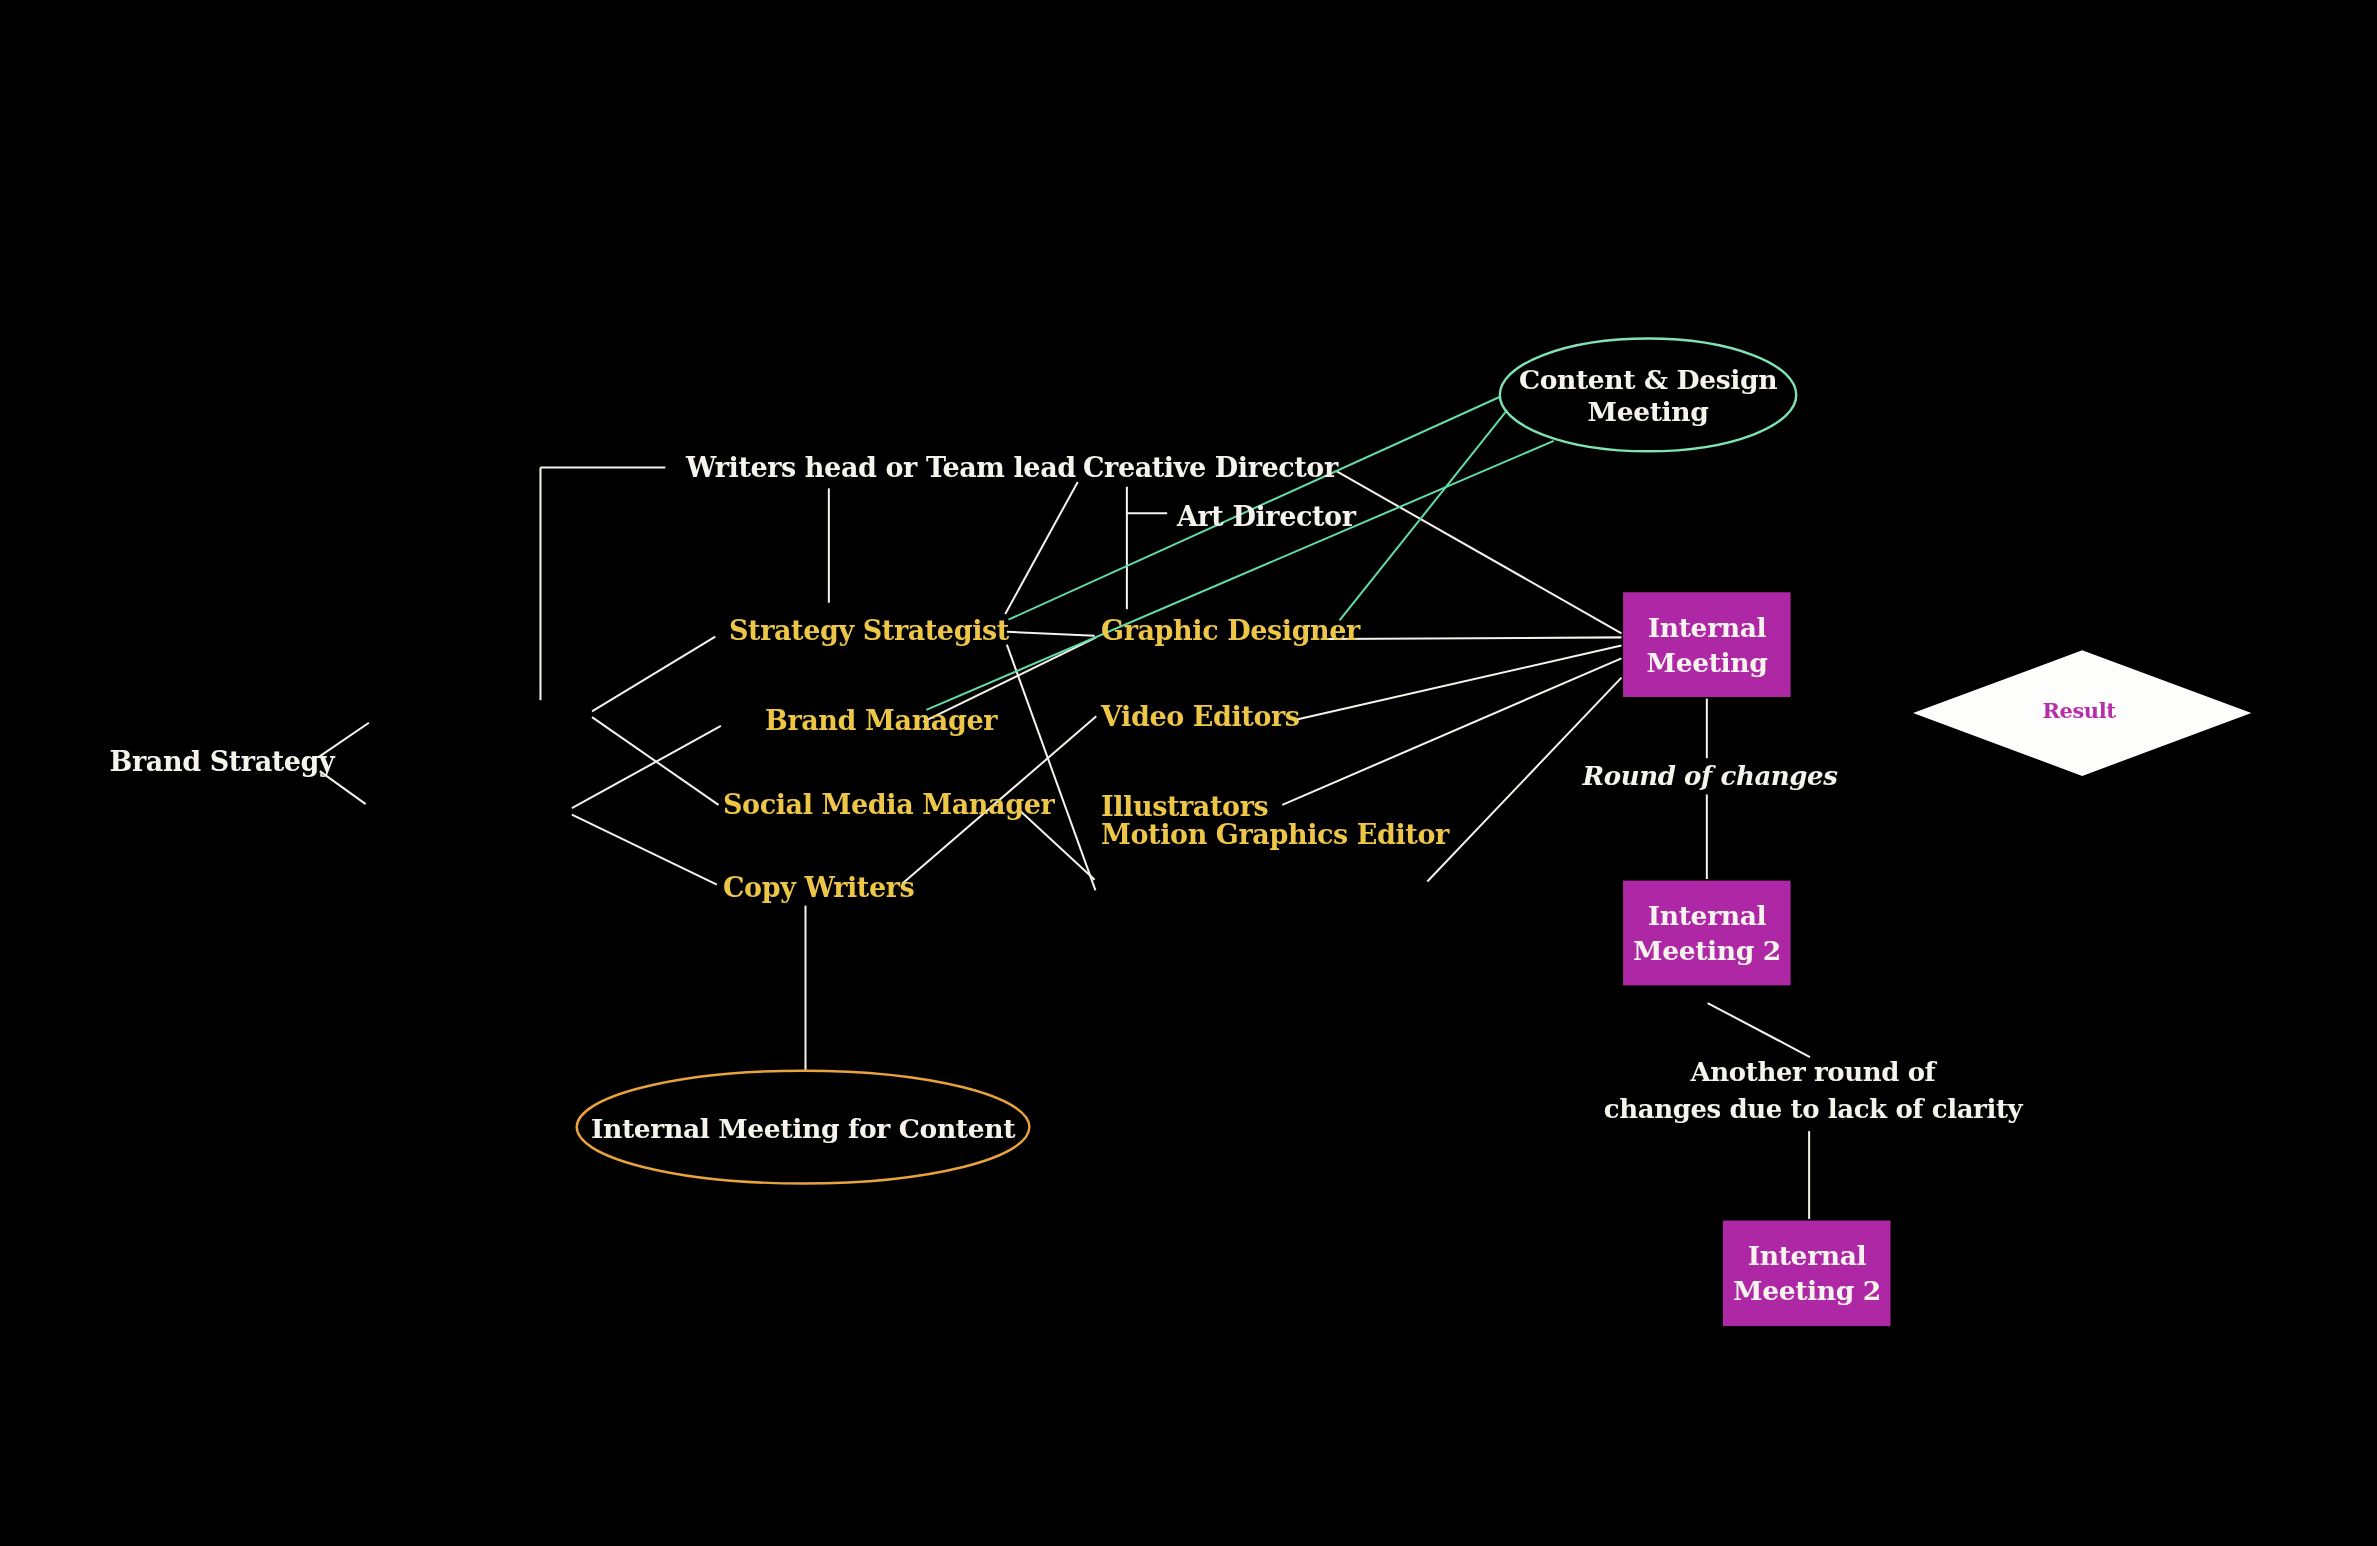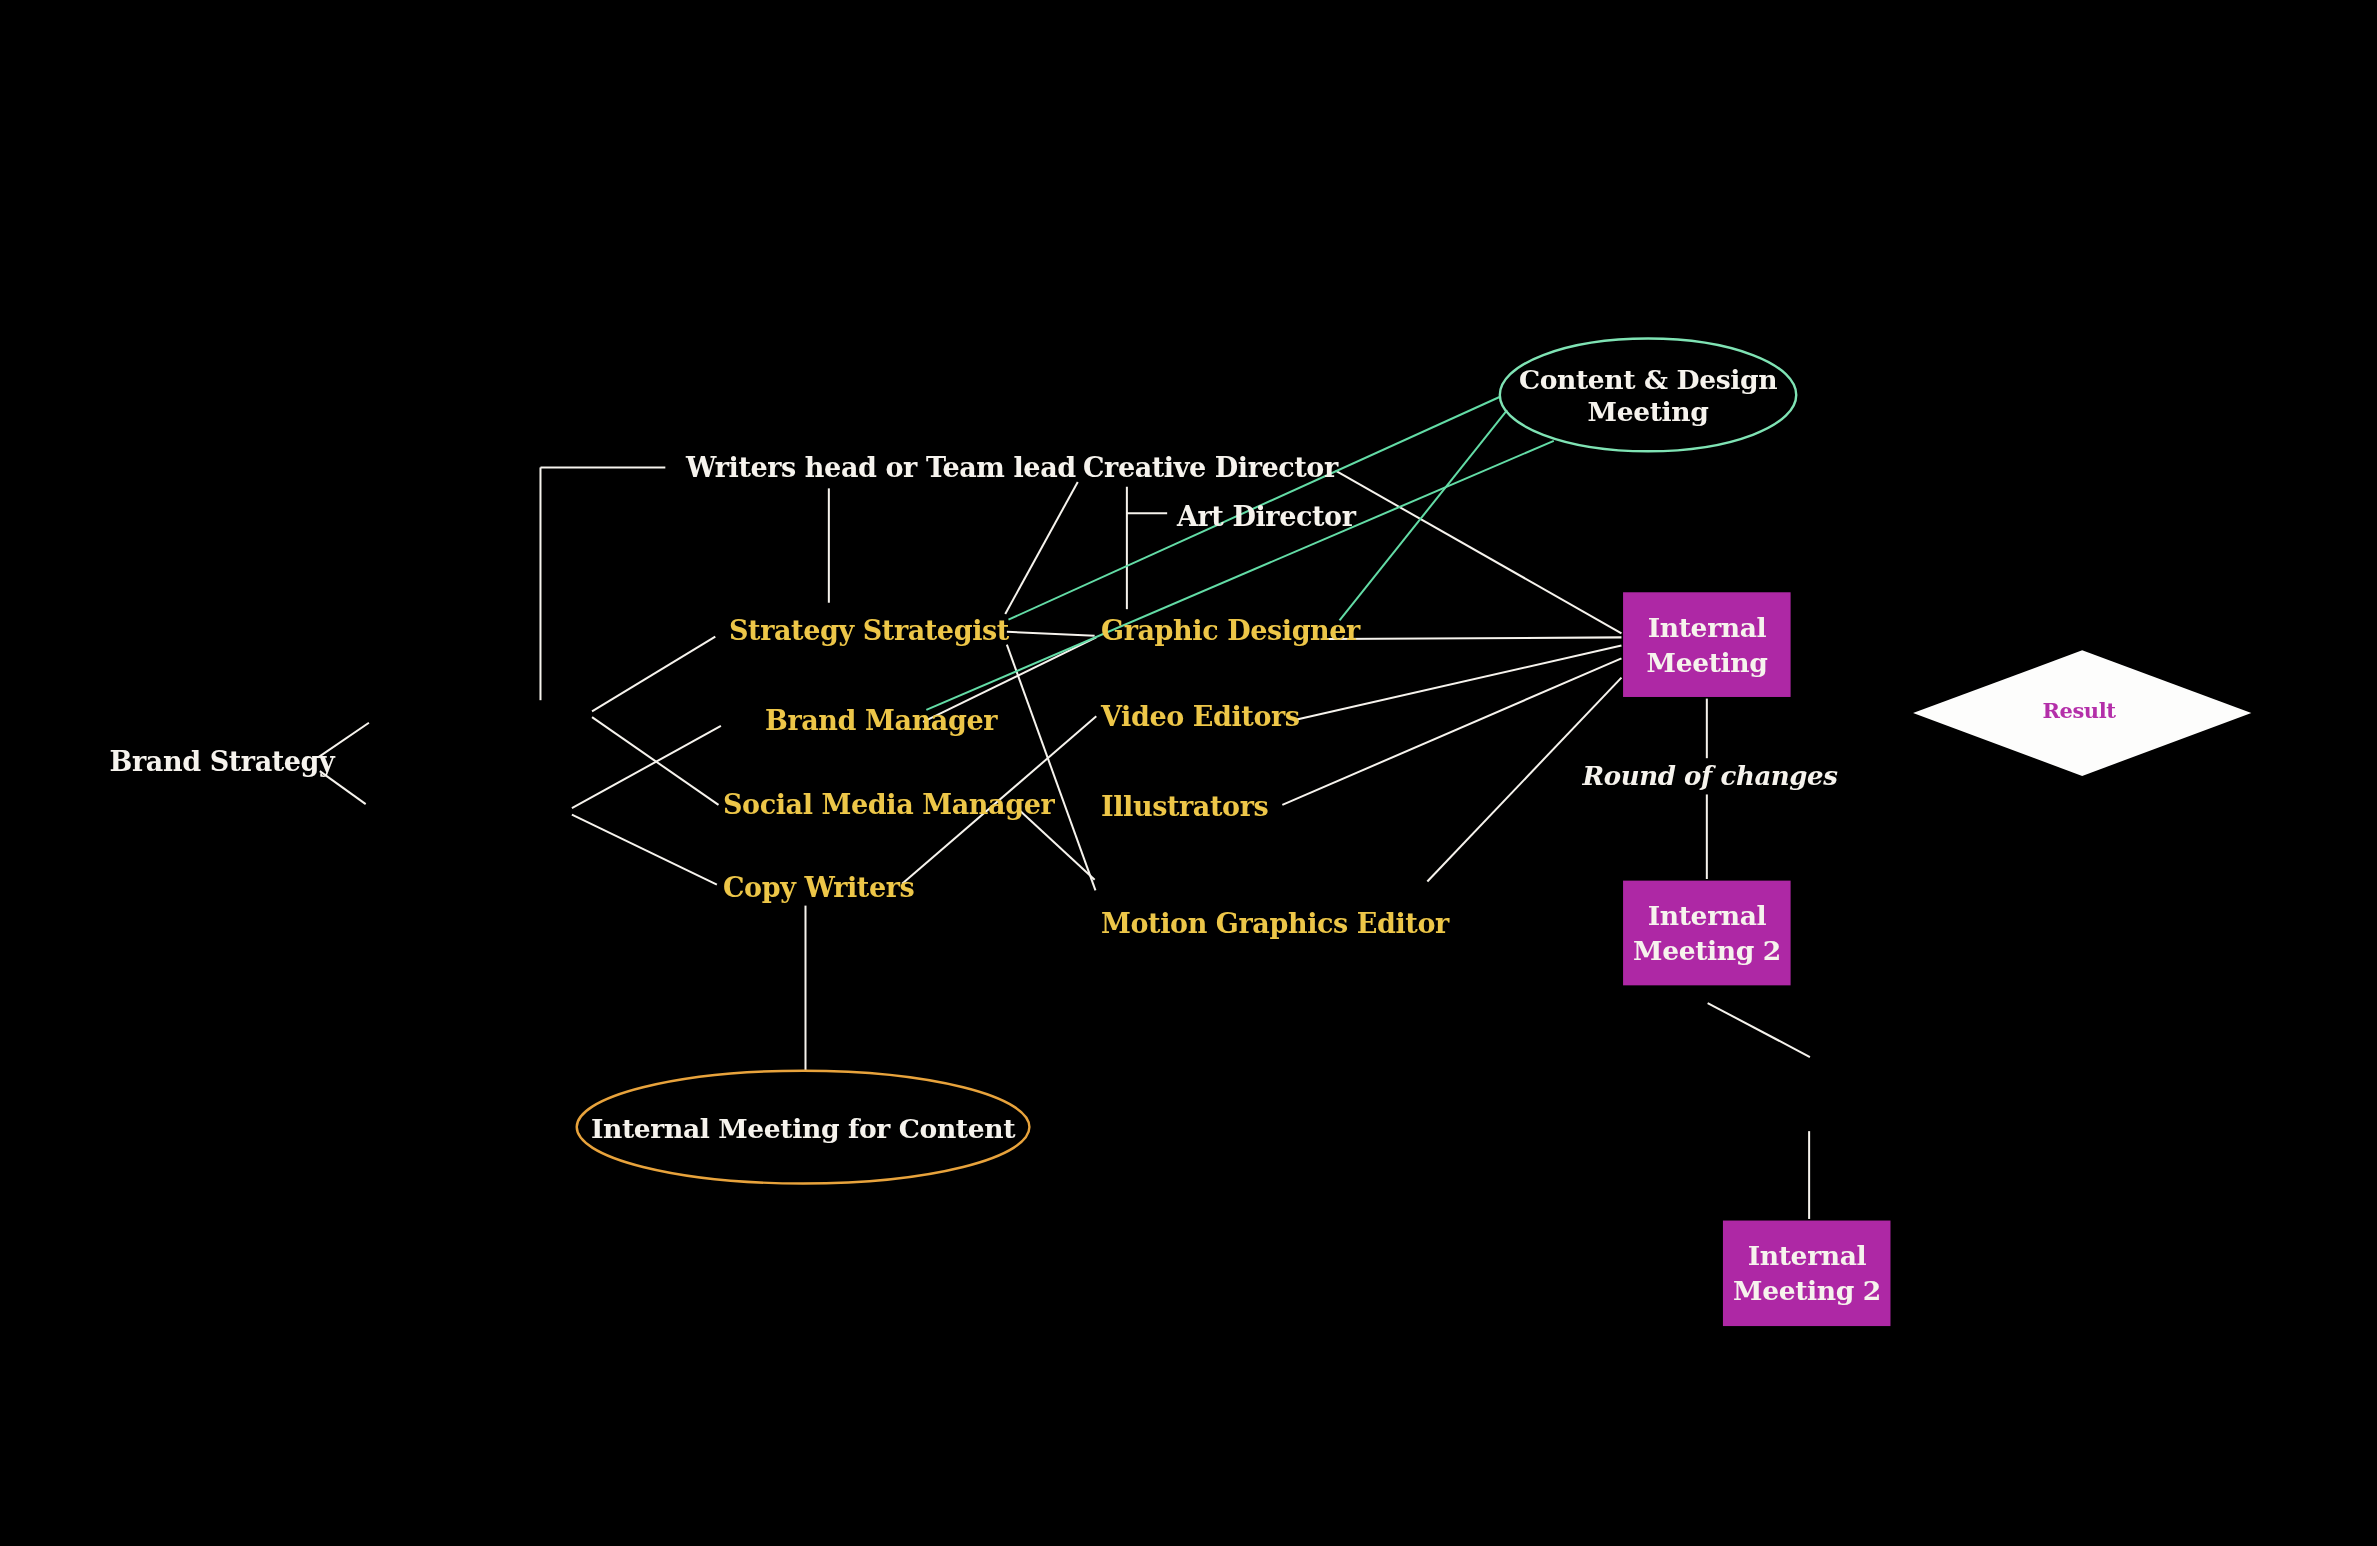--- a/index.html
+++ b/index.html
@@ -96,39 +96,43 @@
   <div class="lbl" style="left:1083px;top:467px;">Creative Director</div>
   <div class="lbl" style="left:1177px;top:516px;">Art Director</div>
 
   <div class="lbl yellow" style="left:729px;top:630px;">Strategy Strategist</div>
   <div class="lbl yellow" style="left:732px;top:720px;margin-left:33px;">Brand Manager</div>
   <div class="lbl yellow" style="left:723px;top:804px;">Social Media Manager</div>
   <div class="lbl yellow" style="left:723px;top:887px;">Copy Writers</div>
   <div class="lbl yellow" style="left:1101px;top:630px;">Graphic Designer</div>
   <div class="lbl yellow" style="left:1101px;top:716px;">Video Editors</div>
   <div class="lbl yellow" style="left:1101px;top:806px;">Illustrators</div>
-  <div class="lbl yellow" style="left:1101px;top:923px;">Motion Graphics Editor</div>
+  <div class="lbl yellow" style="left:1101px;top:834px;">Motion Graphics Editor</div>
 
   <div class="block ellipse-text" style="left:1648px;top:396px;">
     <span>Content &amp; Design</span>
     <span>Meeting</span>
   </div>
 
   <div class="block box-text" style="left:1707px;top:645px;">
     <span>Internal</span>
     <span>Meeting</span>
   </div>
 
   <div class="lbl centered small-lbl" style="left:1710px;top:776px;">Round of changes</div>
 
   <div class="block box-text" style="left:1707px;top:933px;">
     <span>Internal</span>
     <span>Meeting 2</span>
   </div>
 
+  <div class="block note-text" style="left:1813px;top:1091px;">
+    <span>Another round of</span>
+    <span>changes due to lack of clarity</span>
+  </div>
 
   <div class="block box-text" style="left:1807px;top:1273px;">
     <span>Internal</span>
     <span>Meeting 2</span>
   </div>
 
   <div class="lbl centered" style="left:803px;top:1128px;font-size:26.6px;">Internal Meeting for Content</div>
 
   <div class="lbl centered result-lbl" style="left:2079px;top:710px;">Result</div>
 

